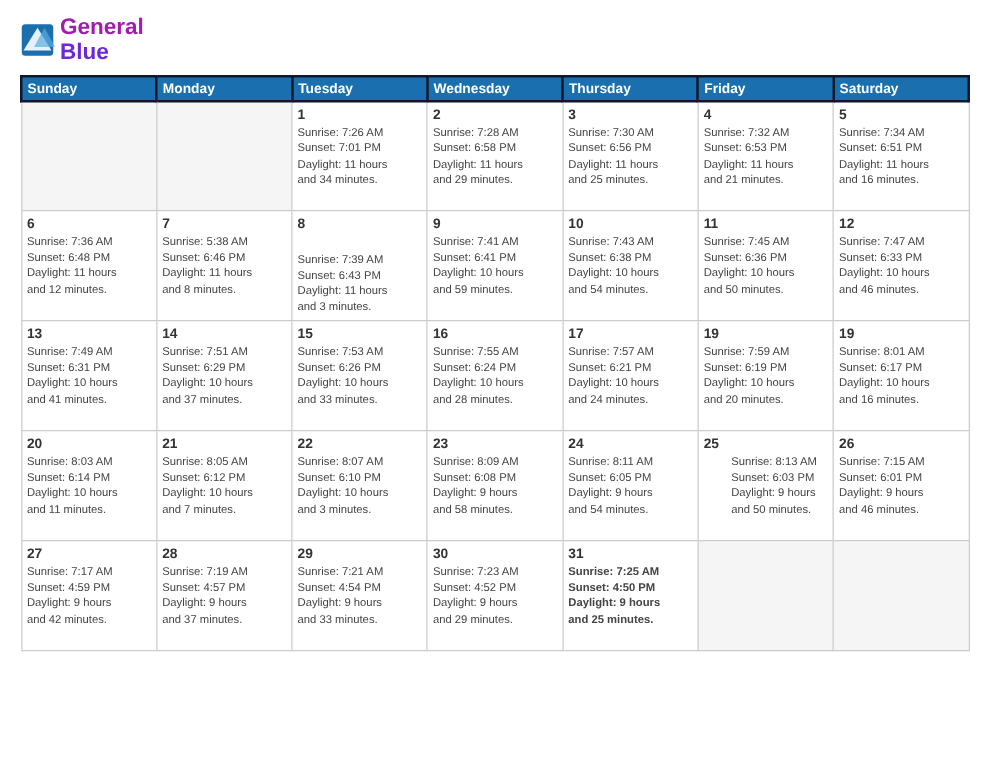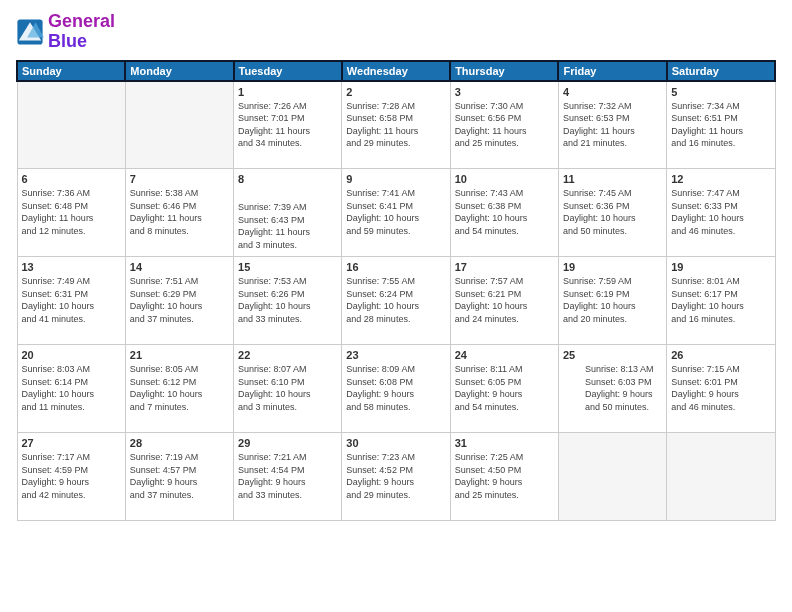--- a/index.html
+++ b/index.html
@@ -341,21 +341,21 @@
           </td>
           <td>
             <span class="day-num">30</span>
             <div class="day-info" style="white-space: pre-line;">Sunrise: 7:23 AM
 Sunset: 4:52 PM
 Daylight: 9 hours
 and 29 minutes.</div>
           </td>
           <td>
             <span class="day-num">31</span>
-            <div class="day-info" style="white-space: pre-line;">Sunrise: 7:25 AM
+            <div class="day-info" style="white-space: pre-line; font-weight: bold;">Sunrise: 7:25 AM
 Sunset: 4:50 PM
 Daylight: 9 hours
 and 25 minutes.</div>
           </td>
           <td class="empty"></td>
           <td class="empty"></td>
         </tr>
       </tbody>
   </table>
 </div>

